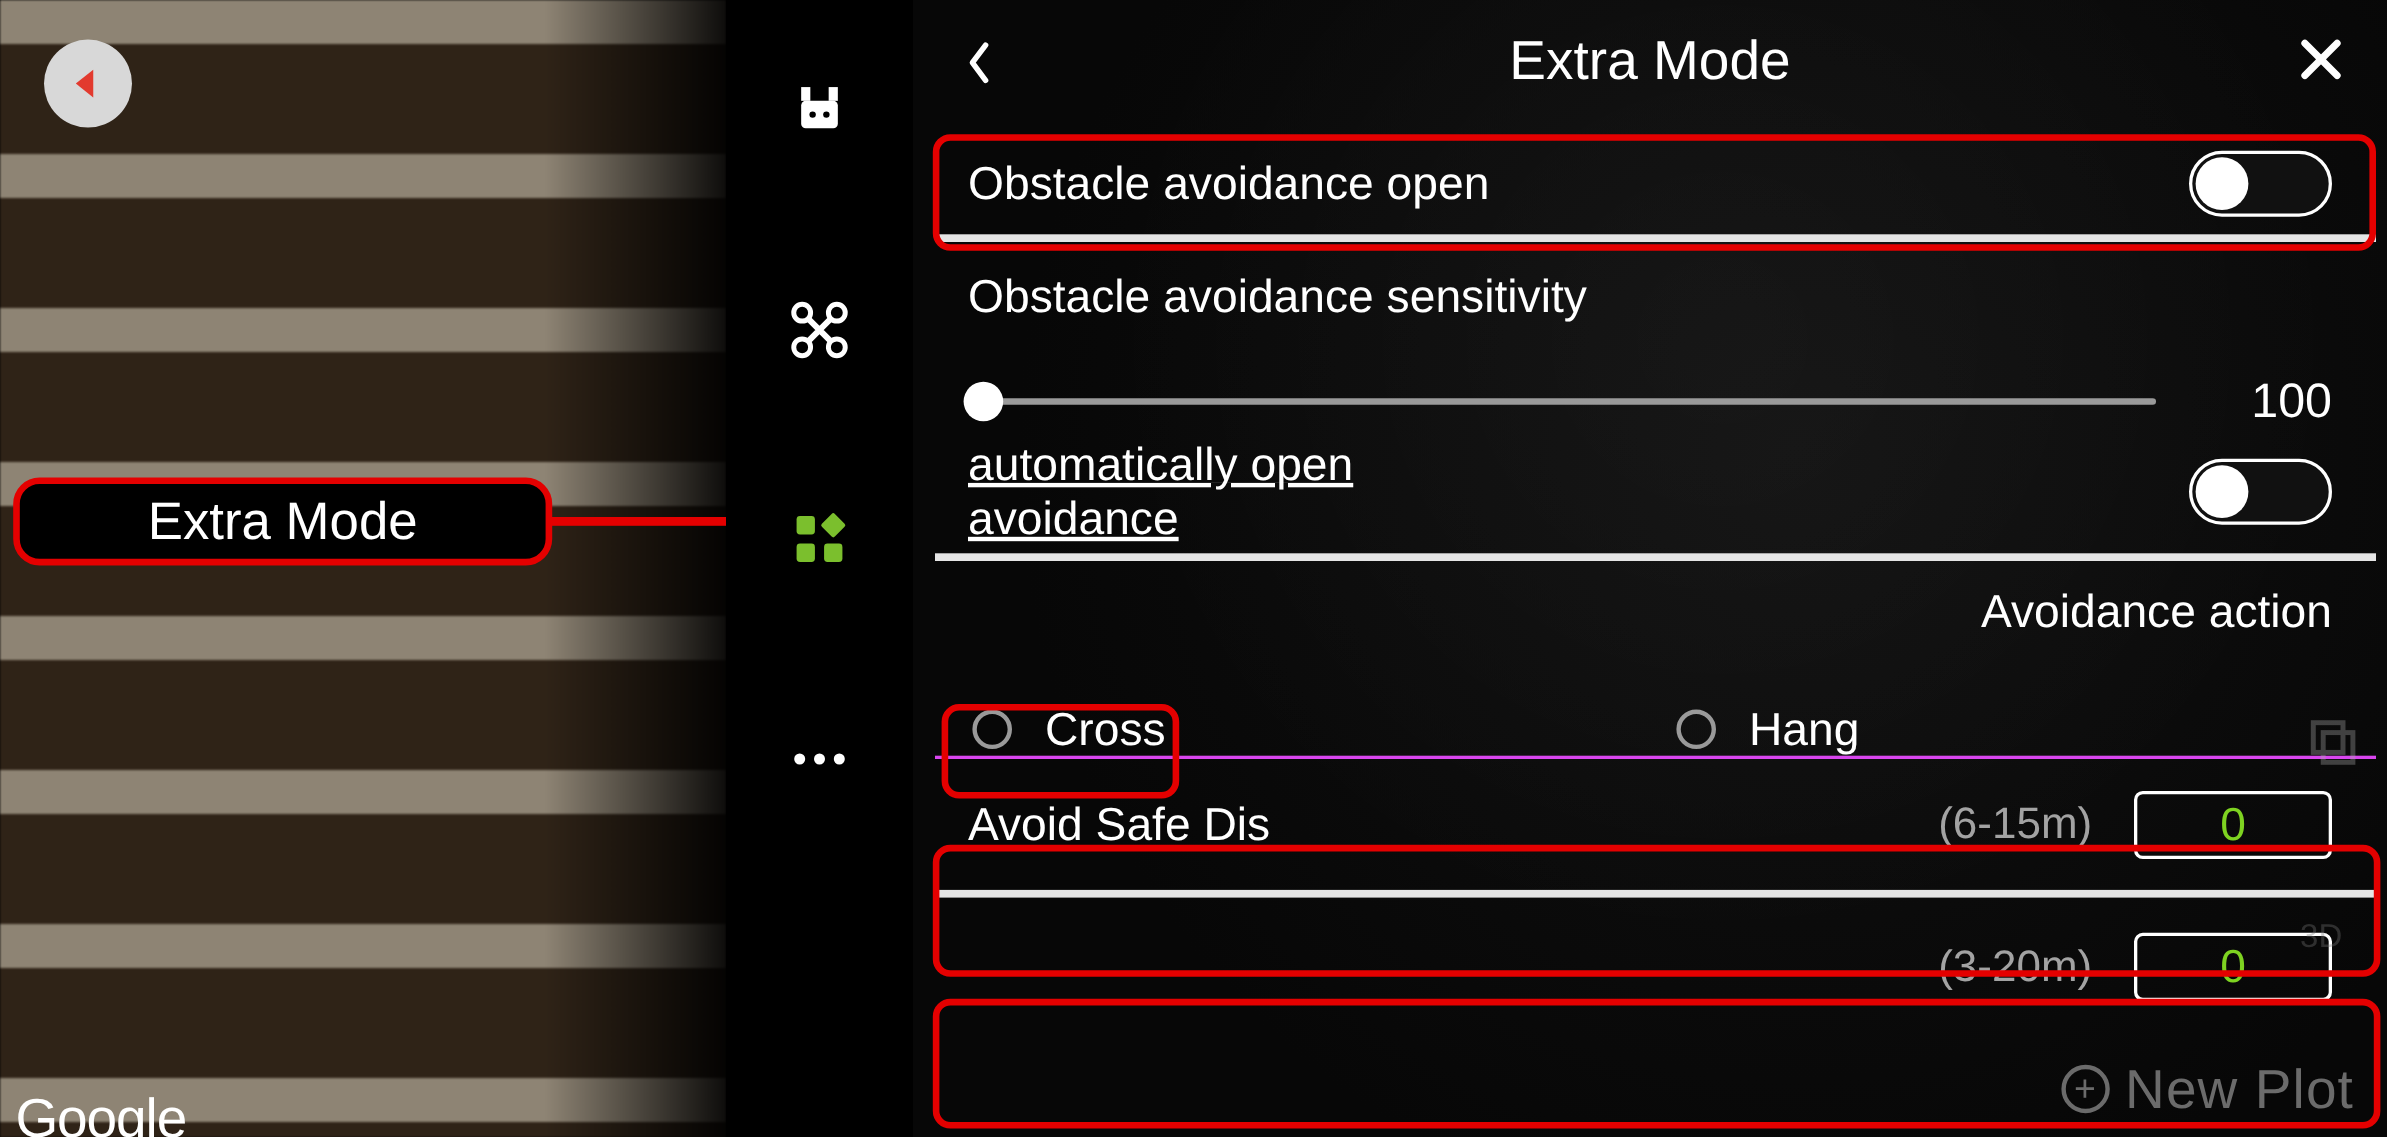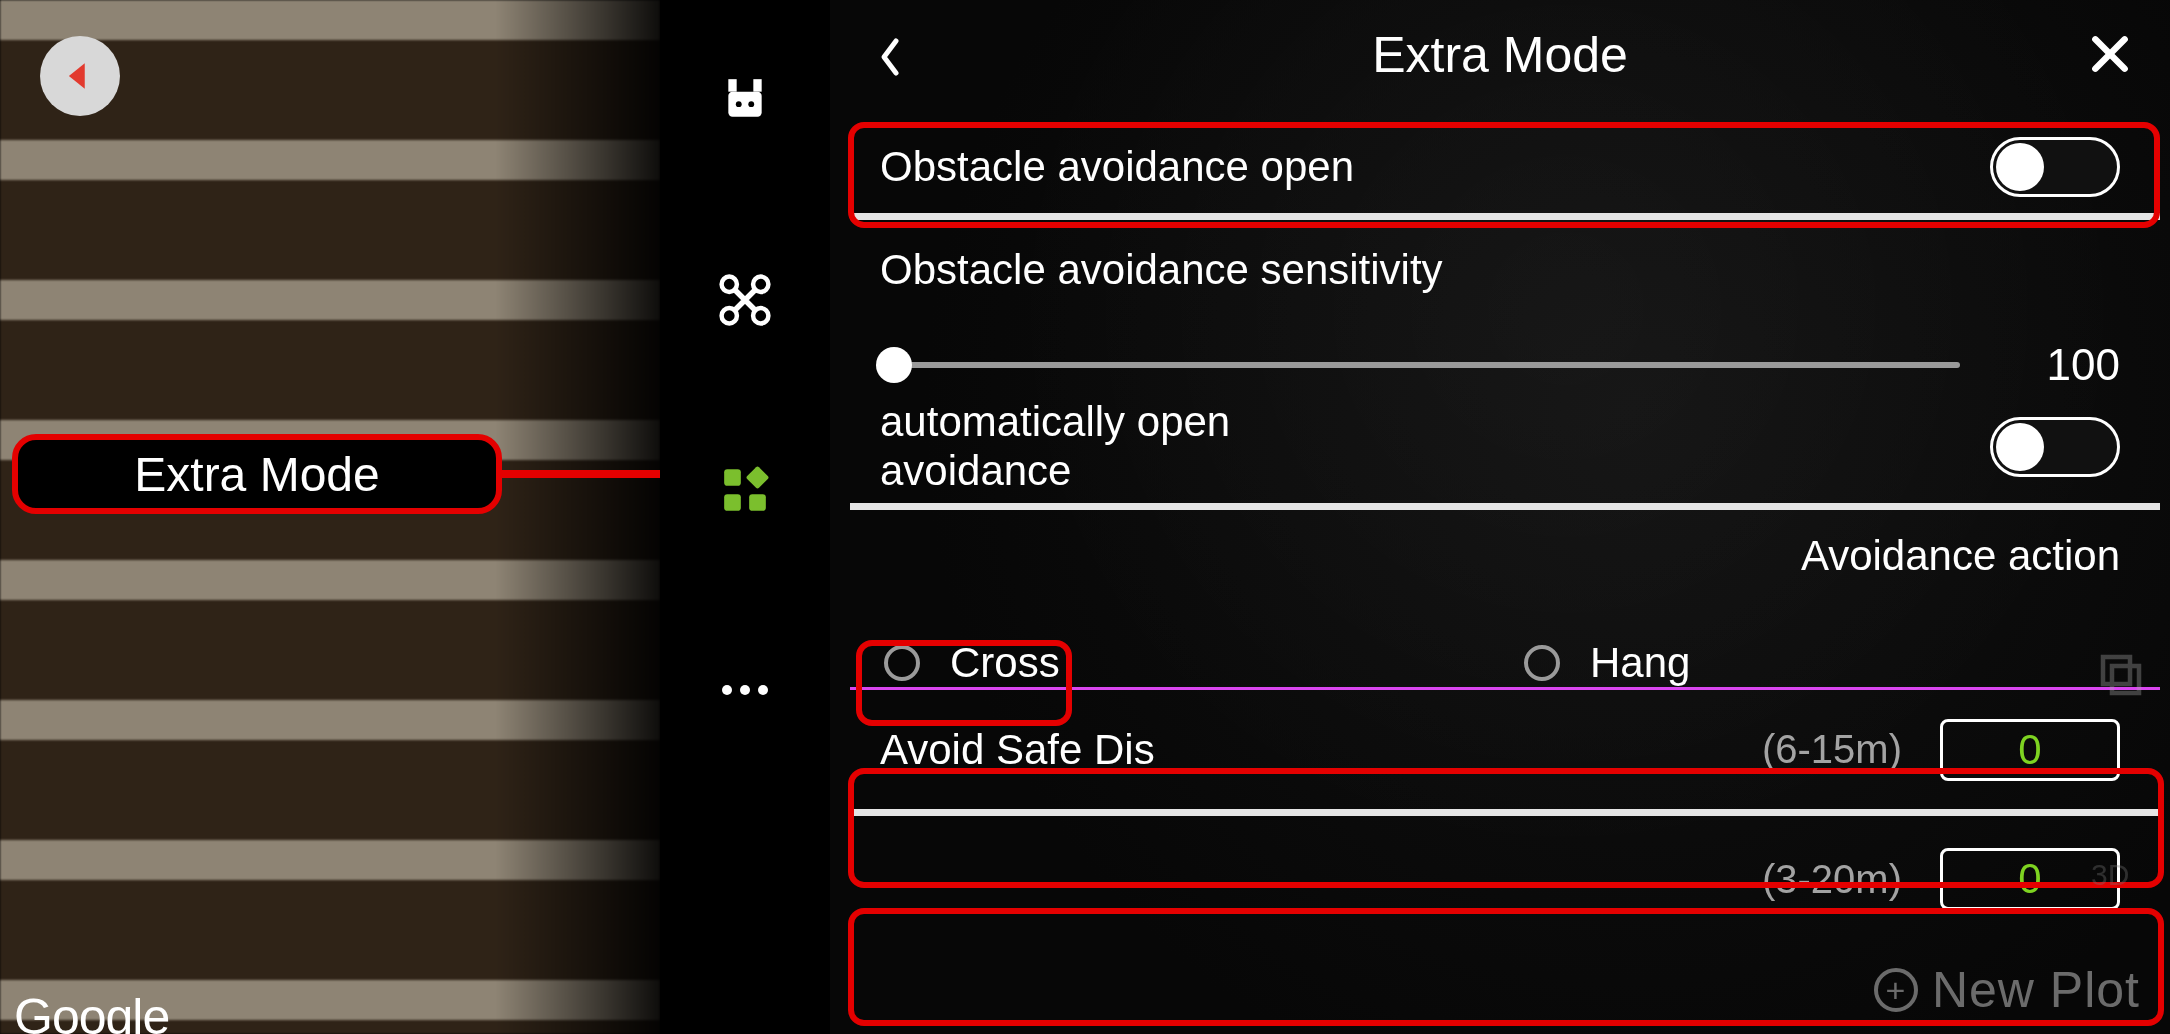--- a/index.html
+++ b/index.html
@@ -142,21 +142,21 @@
     position:absolute; border:6px solid #e40000; border-radius:16px;
     pointer-events:none;
   }
 
   
   .float-icon{
     position:absolute; right:14px; width:70px; height:70px; opacity:.35;
     display:flex; align-items:center; justify-content:center;
   }
   .float-layers{ top:640px; }
-  .float-3d{ top:840px; }
+  .float-3d{ top:816px; }
   .new-plot{
     position:absolute; right:30px; bottom:15px; color:#6b6b6b; font-size:50px;
     display:flex; align-items:center; gap:14px; letter-spacing:1px;
   }
   .new-plot .plus{
     width:44px; height:44px; border-radius:50%; border:4px solid #6b6b6b;
     display:flex; align-items:center; justify-content:center; font-size:34px; color:#6b6b6b;
   }
 
 </style>
@@ -243,21 +243,21 @@
     <div class="row slider-row" style="padding-top:26px; height:170px;">
       <div class="label">Obstacle avoidance sensitivity</div>
       <div class="slider-wrap">
         <div class="slider-track">
           <div class="slider-thumb"></div>
         </div>
         <div class="slider-val">100</div>
       </div>
     </div>
 
-    <div class="row" style="height:120px;">
+    <div class="row" style="height:120px;text-decoration:underline;">
       <div class="label" style="max-width:520px; line-height:1.15;">automatically open avoidance</div>
       <div class="right">
         <div class="toggle">
           <div class="knob"></div>
         </div>
       </div>
     </div>
 
     <div class="row radio-row" style="padding-top:22px; height:180px;">
       <div class="label">Avoidance action</div>

